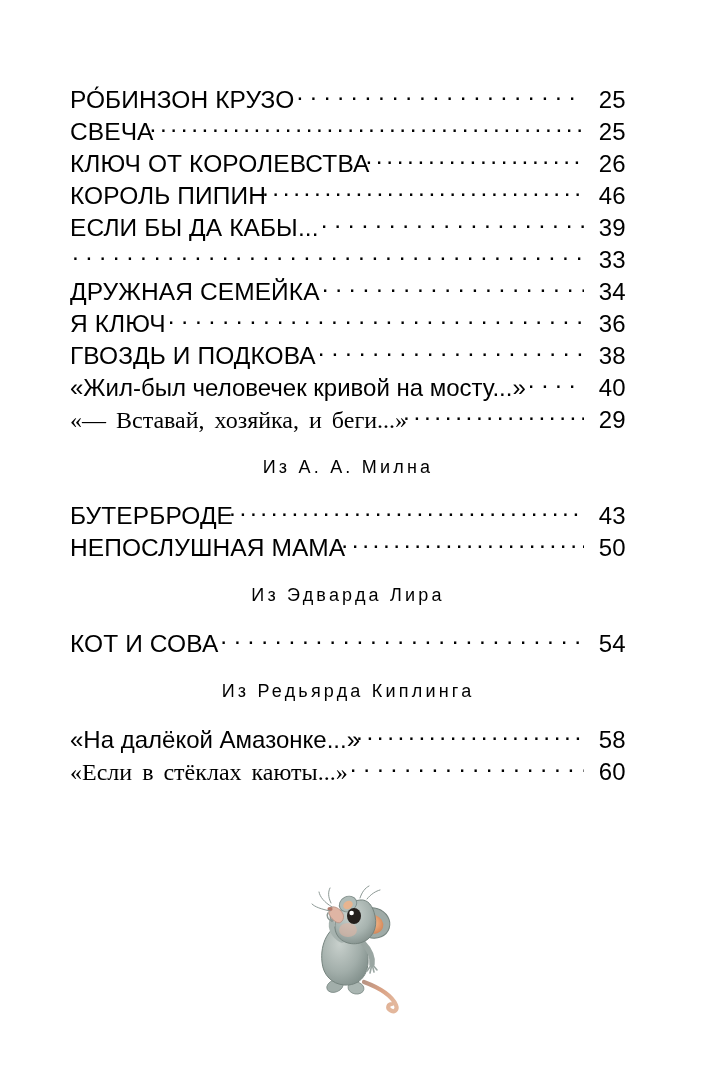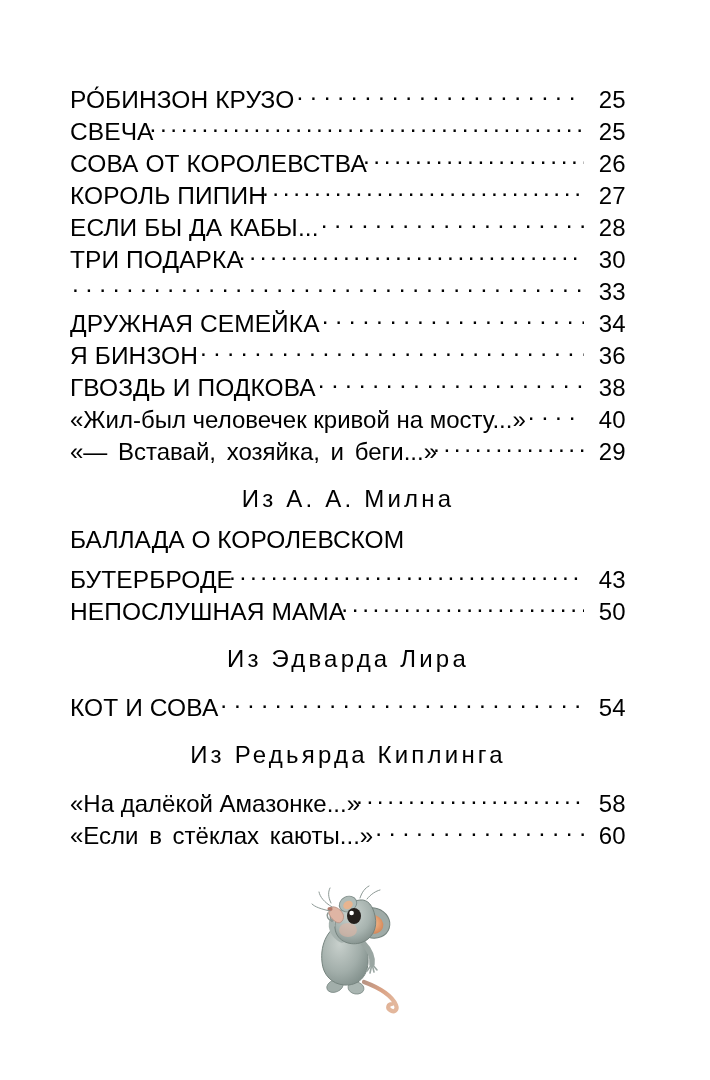--- a/index.html
+++ b/index.html
@@ -83,26 +83,26 @@
   .entry-wrap-first {
     height: 32px;
     font-size: 24.5px;
     line-height: 32px;
     white-space: nowrap;
   }
 
   
   .entry.quoted { font-size: 24px; }
   .entry.quoted .title { letter-spacing: 0px; }
-  .entry.spaced-quote .title { word-spacing: 4px; }
+  .entry.spaced-quote .title { word-spacing: 4px; font-family: Liberation Serif, serif; }
 
   
   .section-head {
     text-align: center;
-    font-size: 24px;
+    font-size: 18px;
     line-height: 32px;
     letter-spacing: 3.2px;
     white-space: nowrap;
     width: 556px;
   }
 
   .gap-before-head { height: 23px; }
   .gap-after-head  { height: 9px; }
 
   
@@ -128,56 +128,51 @@
       <span class="pageno">25</span>
     </div>
 
     <div class="entry tight">
       <span class="title">СВЕЧА</span>
       <span class="leader"></span>
       <span class="pageno">25</span>
     </div>
 
     <div class="entry tight">
-      <span class="title">СОВА ОТ КОРОЛЕВСТВА</span>
+      <span class="title">КЛЮЧ ОТ КОРОЛЕВСТВА</span>
       <span class="leader"></span>
       <span class="pageno">26</span>
     </div>
 
     <div class="entry tight">
       <span class="title">КОРОЛЬ ПИПИН</span>
       <span class="leader"></span>
-      <span class="pageno">27</span>
+      <span class="pageno">46</span>
     </div>
 
     <div class="entry">
       <span class="title">ЕСЛИ БЫ ДА КАБЫ...</span>
       <span class="leader"></span>
-      <span class="pageno">28</span>
-    </div>
-
-    <div class="entry tight">
-      <span class="title">ТРИ ПОДАРКА</span>
-      <span class="leader"></span>
-      <span class="pageno">30</span>
-    </div>
+      <span class="pageno">39</span>
+    </div>
+
 
     <div class="entry">
       <span class="leader"></span>
       <span class="pageno">33</span>
     </div>
 
     <div class="entry">
       <span class="title">ДРУЖНАЯ СЕМЕЙКА</span>
       <span class="leader"></span>
       <span class="pageno">34</span>
     </div>
 
     <div class="entry">
-      <span class="title">Я БИНЗОН</span>
+      <span class="title">Я КЛЮЧ</span>
       <span class="leader"></span>
       <span class="pageno">36</span>
     </div>
 
 
     <div class="entry">
       <span class="title">ГВОЗДЬ И ПОДКОВА</span>
       <span class="leader"></span>
       <span class="pageno">38</span>
     </div>
@@ -193,23 +188,20 @@
       <span class="leader"></span>
       <span class="pageno">29</span>
     </div>
 
     <div class="gap-before-head"></div>
     <div class="section-head">
       <span>Из  А. А. Милна</span>
     </div>
     <div class="gap-after-head"></div>
 
-    <div class="entry-wrap-first">
-      <span>БАЛЛАДА О КОРОЛЕВСКОМ</span>
-    </div>
     <div class="entry tight">
       <span class="title">БУТЕРБРОДЕ</span>
       <span class="leader"></span>
       <span class="pageno">43</span>
     </div>
 
     <div class="entry tight">
       <span class="title">НЕПОСЛУШНАЯ МАМА</span>
       <span class="leader"></span>
       <span class="pageno">50</span>

